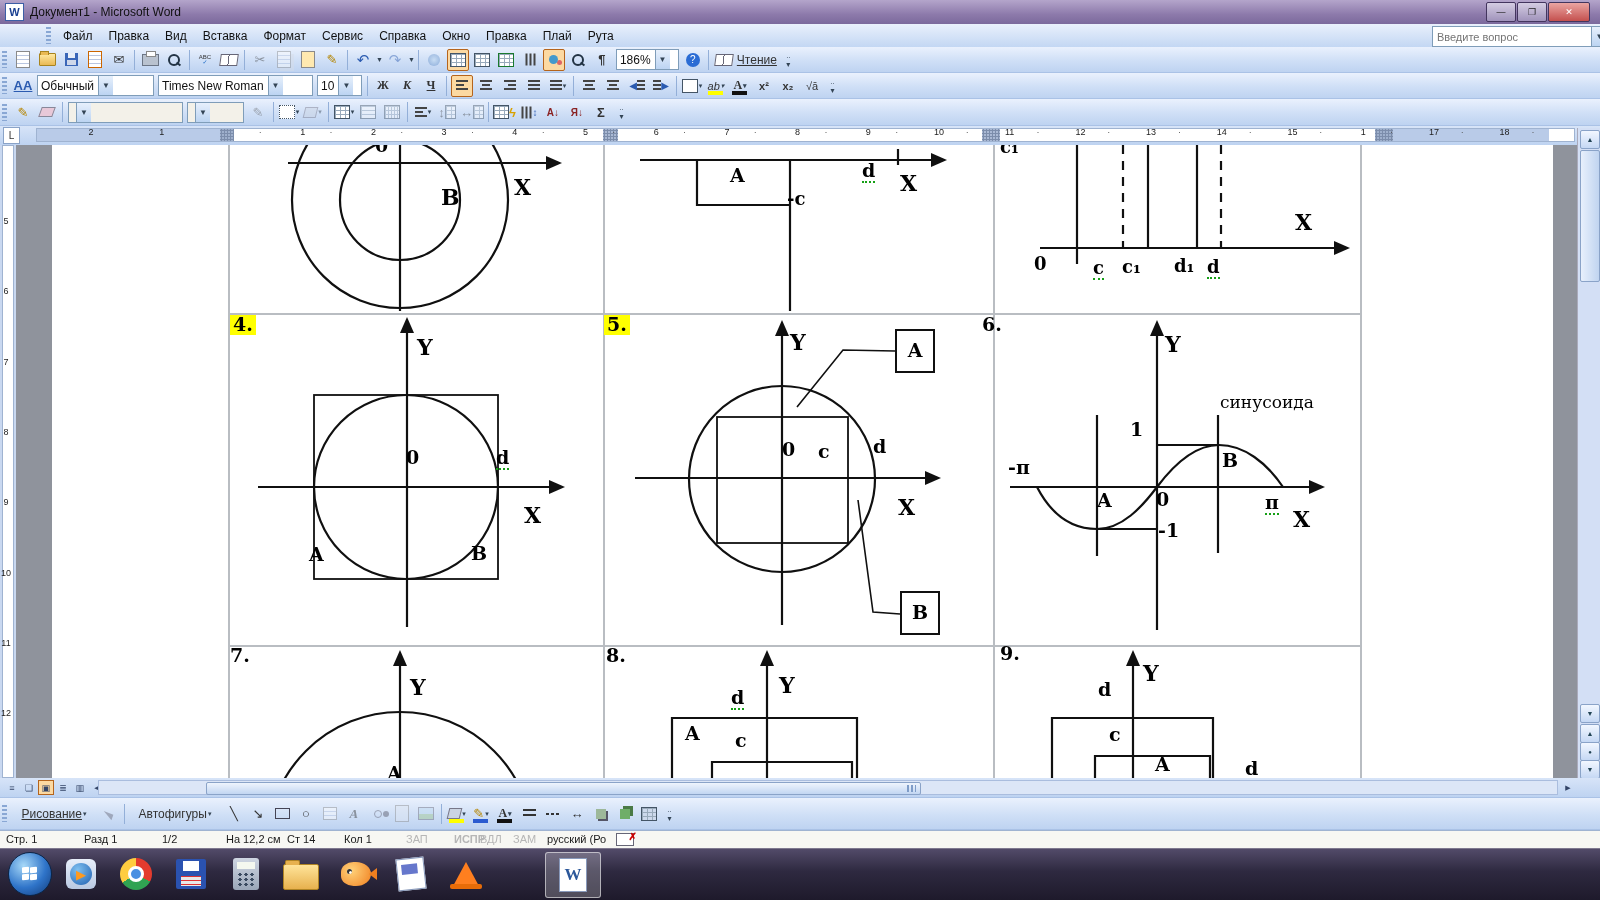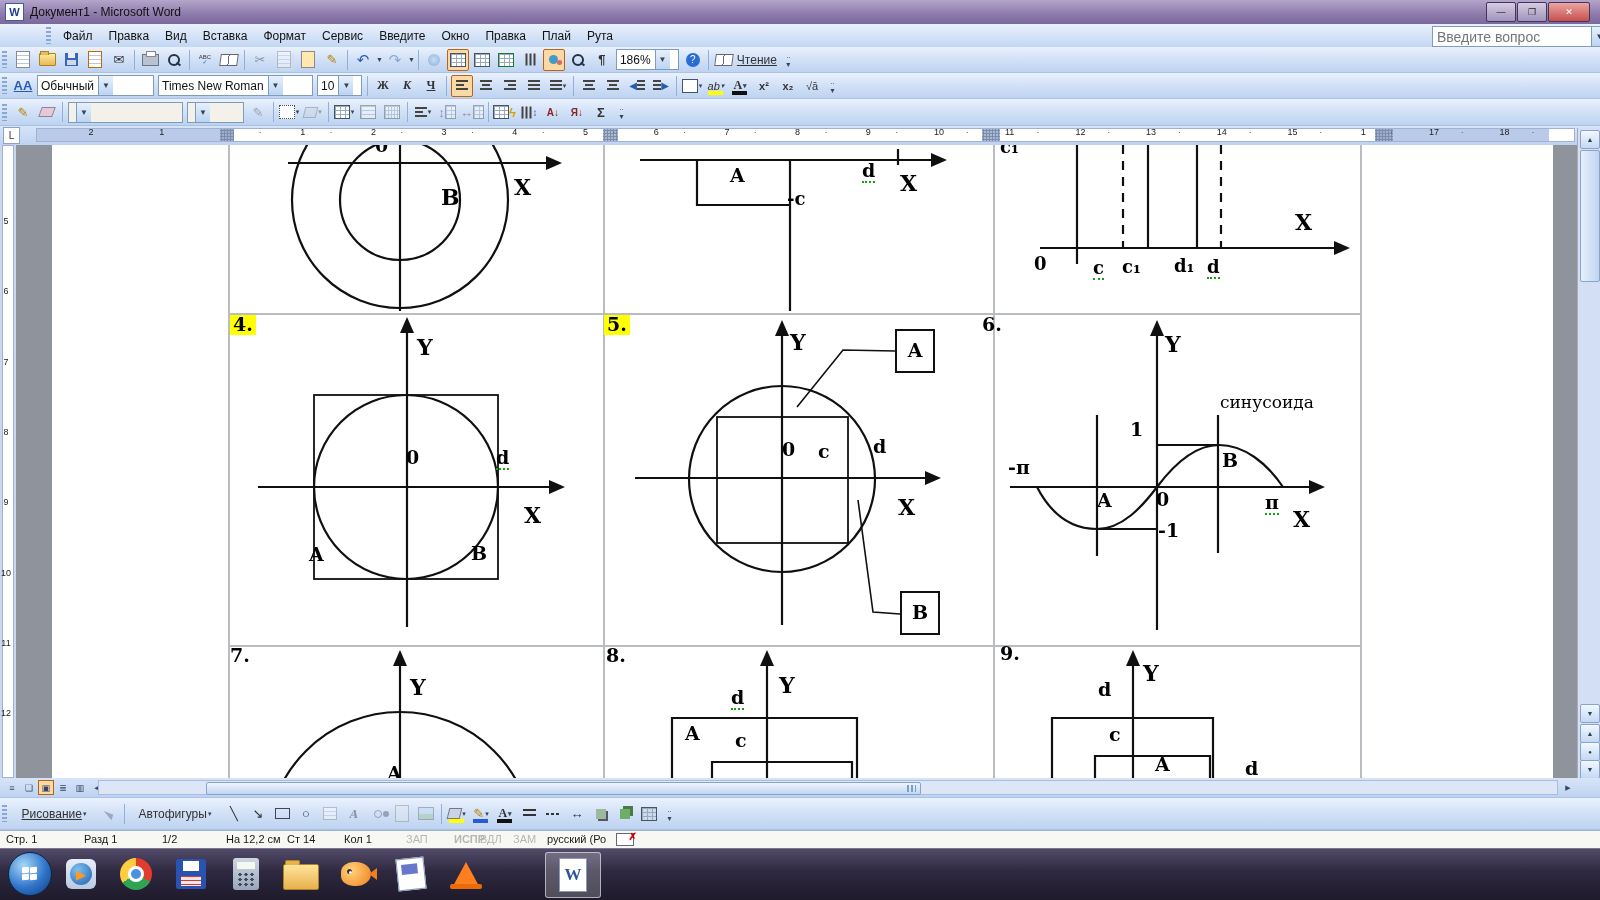--- a/index.html
+++ b/index.html
@@ -17,21 +17,21 @@
 font-size:9px;color:#222;}
 .wbtn.close{width:40px;background:linear-gradient(#eba5a2,#c4504e);color:#fff;}
 
 #menubar{position:absolute;top:24px;left:0;width:100%;height:23px;
 background:linear-gradient(#e9f0fc,#c3d7f3);border-bottom:1px solid #aac2e6;
 display:flex;align-items:center;font-size:12px;color:#111;padding-left:44px;}
 .grip{width:5px;height:17px;margin:0 4px 0 2px;
 background:repeating-linear-gradient(180deg,#89a7d4 0 2px,transparent 2px 4px);}
 .menu-item{padding:3px 8px;}
 #question-wrap{position:absolute;right:16px;top:2px;display:flex;align-items:center;}
-#question-input{width:150px;height:17px;border:1px solid #7f9db9;font-size:14px;padding:1px 4px;color:#666;}
+#question-input{width:150px;height:17px;border:1px solid #7f9db9;font-size:11px;padding:1px 4px;color:#666;}
 .qarr{width:15px;height:19px;background:linear-gradient(#e7f0fc,#bcd4f2);border:1px solid #7f9db9;
 border-left:none;font-size:8px;display:flex;align-items:center;justify-content:center;color:#345;}
 .qclose{margin-left:10px;font-size:12px;color:#222;}
 
 .tbrow{position:absolute;left:0;width:100%;background:linear-gradient(#eaf1fd,#cfdff6 55%,#bed3f1);
 display:flex;align-items:center;box-sizing:border-box;border-bottom:1px solid #aac2e6;}
 #tb-standard{top:47px;height:26px;}
 #tb-format{top:73px;height:26px;}
 #tb-tables{top:99px;height:27px;}
 #tb-draw{top:797px;height:33px;border-top:1px solid #aac2e6;}
@@ -193,21 +193,21 @@
 
   <div id="menubar">
     <span class="grip"></span>
     <div id="menu-items" style="display:flex;">
         <span class="menu-item">Файл</span>
         <span class="menu-item">Правка</span>
         <span class="menu-item">Вид</span>
         <span class="menu-item">Вставка</span>
         <span class="menu-item">Формат</span>
         <span class="menu-item">Сервис</span>
-        <span class="menu-item">Введите</span>
+        <span class="menu-item">Справка</span>
         <span class="menu-item">Окно</span>
         <span class="menu-item">Правка</span>
         <span class="menu-item">Плай</span>
         <span class="menu-item">Рута</span>
       </div>
     <div id="question-wrap">
       <input id="question-input" placeholder="Введите вопрос" style="">
       <span class="qarr">▼</span>
       <span class="qclose">✕</span>
     </div>

